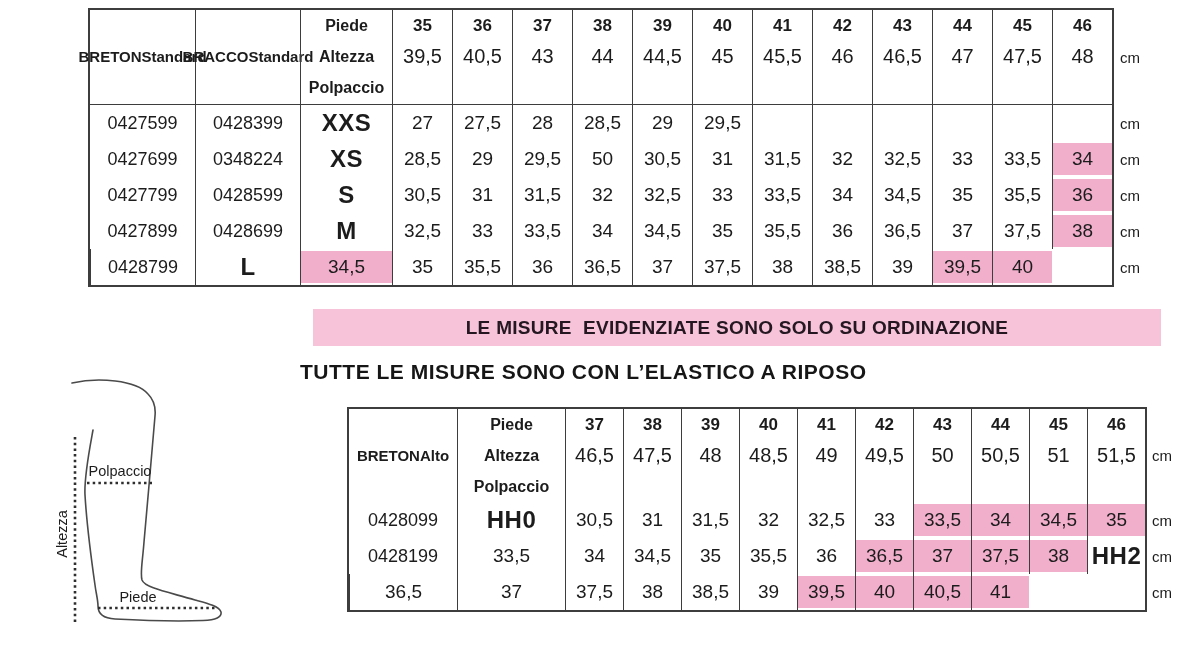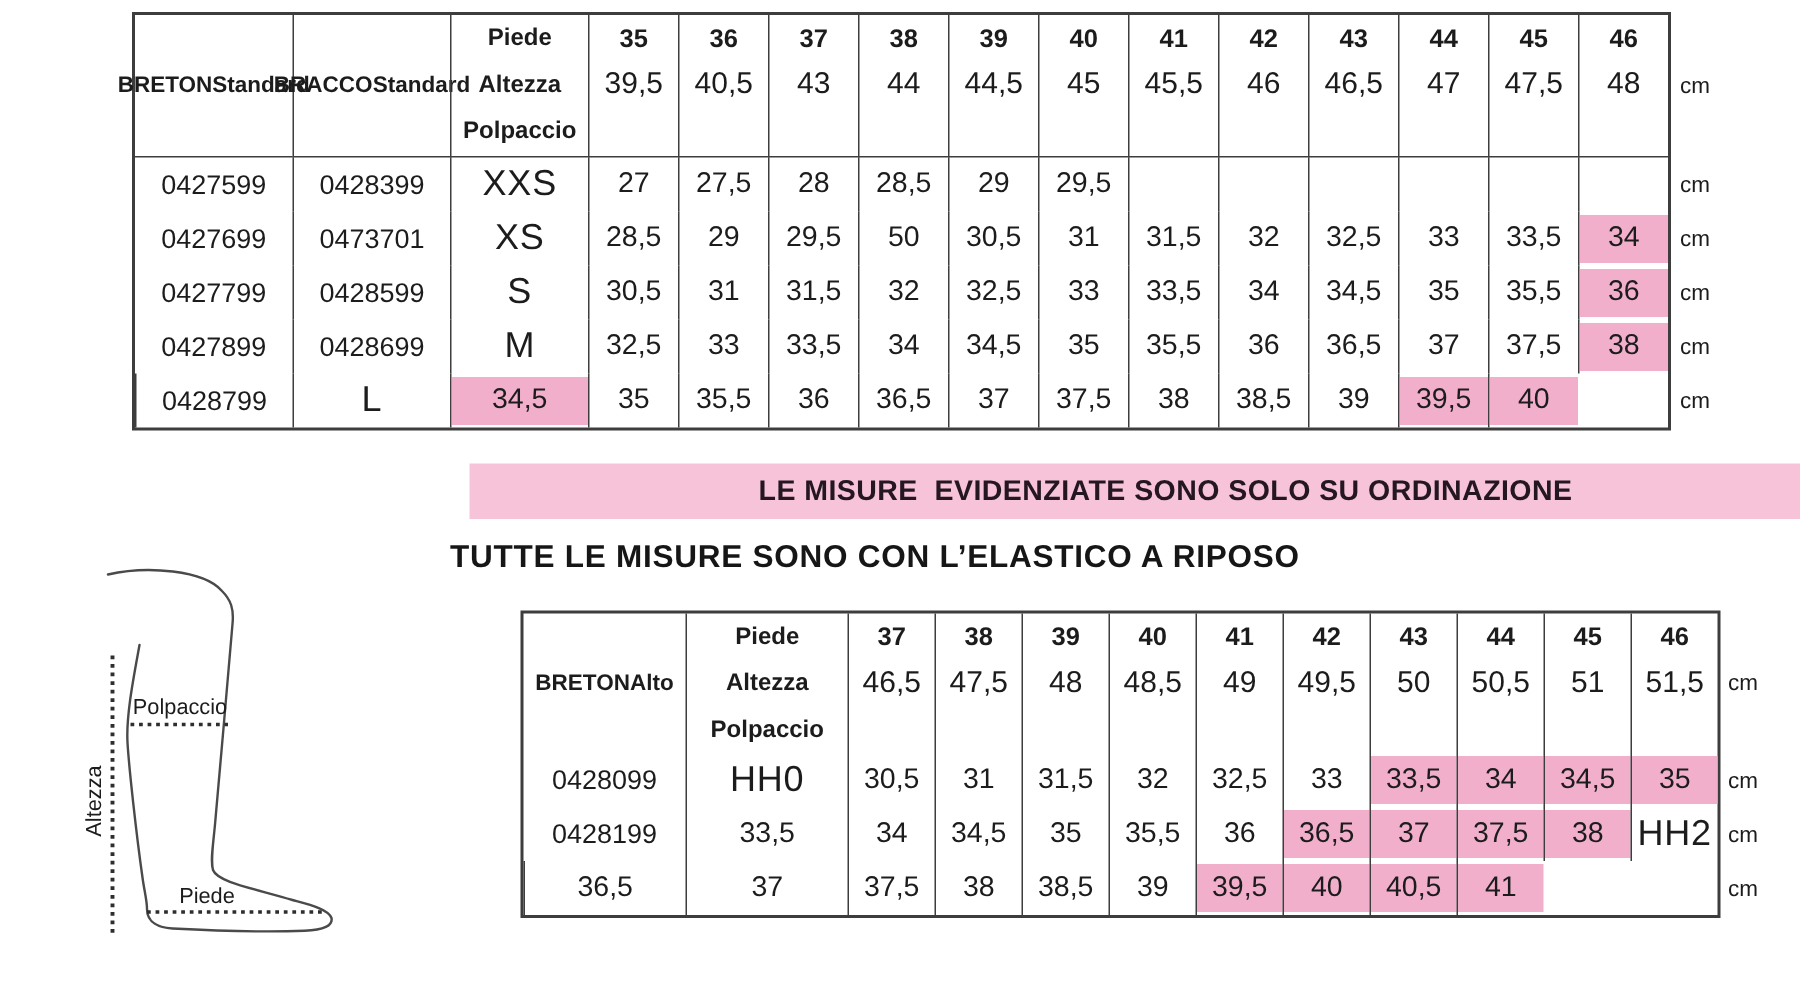--- a/index.html
+++ b/index.html
@@ -14,31 +14,31 @@
   .c{border-left:1.5px solid #3d3d3d;display:flex;align-items:center;justify-content:center;text-align:center;}
   .c.first{border-left:none;}
   .t1 .hdr{border-bottom:1.5px solid #3d3d3d;}
   .brand{flex-direction:row;font-weight:bold;font-size:15px;line-height:18px;}
   .mlabels,.szhdr{flex-direction:column;justify-content:flex-start;}
   .band{height:31px;display:flex;align-items:center;justify-content:center;width:100%;}
   .mlabels .band{font-weight:bold;font-size:16px;}
   .szhdr .size{font-weight:bold;font-size:17px;}
   .szhdr .alt{font-size:20px;}
   .code{font-size:18px;}
-  .slabel{font-weight:normal;font-size:24px;letter-spacing:.5px;}
+  .slabel{font-weight:bold;font-size:24px;letter-spacing:.5px;}
   .v{font-size:19px;}
   .hl{background-color:#f2afcc;background-clip:content-box;padding:2px 0;}
   
   .cmcol{position:absolute;display:grid;}
   .cm1{left:1120px;top:10px;grid-template-rows:95px repeat(5,36px);}
   .cm2{left:1152px;top:409px;grid-template-rows:93px repeat(3,36px);}
   .cmcol span{display:flex;align-items:center;font-size:15px;}
   
   .banner{position:absolute;left:313px;top:309px;width:848px;height:37px;
-          background:#f6c3d8;display:flex;align-items:center;justify-content:center;padding-left:40px;}
+          background:#f6c3d8;display:flex;align-items:center;justify-content:center;}
   .banner span{font-weight:bold;font-size:19px;color:#241722;white-space:pre;letter-spacing:.3px;}
   .subtitle{position:absolute;left:300px;top:360px;width:790px;text-align:left;
             font-weight:bold;font-size:21px;letter-spacing:.5px;color:#161616;}
   
   .leg{position:absolute;left:48px;top:372px;}
 </style>
 </head>
 <body>
 
 <div class="canvas">
@@ -117,21 +117,21 @@
     <div class="c v">29</div>
     <div class="c v">29,5</div>
     <div class="c v"></div>
     <div class="c v"></div>
     <div class="c v"></div>
     <div class="c v"></div>
     <div class="c v"></div>
     <div class="c v"></div>
 
     <div class="c first code">0427699</div>
-    <div class="c code">0473701</div>
+    <div class="c code">0348224</div>
     <div class="c slabel">XS</div>
     <div class="c v">28,5</div>
     <div class="c v">29</div>
     <div class="c v">29,5</div>
     <div class="c v">50</div>
     <div class="c v">30,5</div>
     <div class="c v">31</div>
     <div class="c v">31,5</div>
     <div class="c v">32</div>
     <div class="c v">32,5</div>

